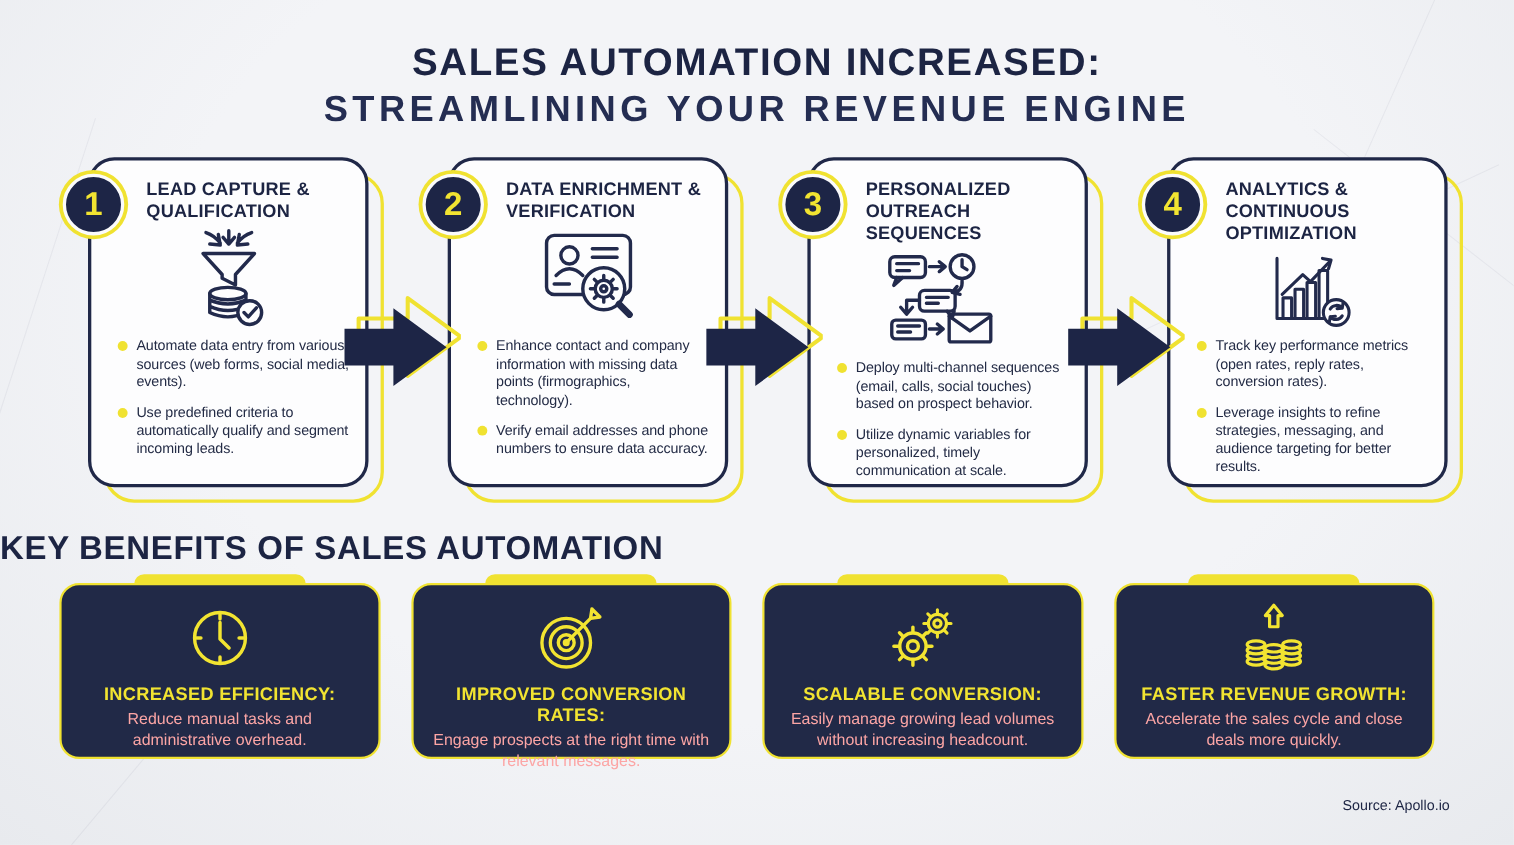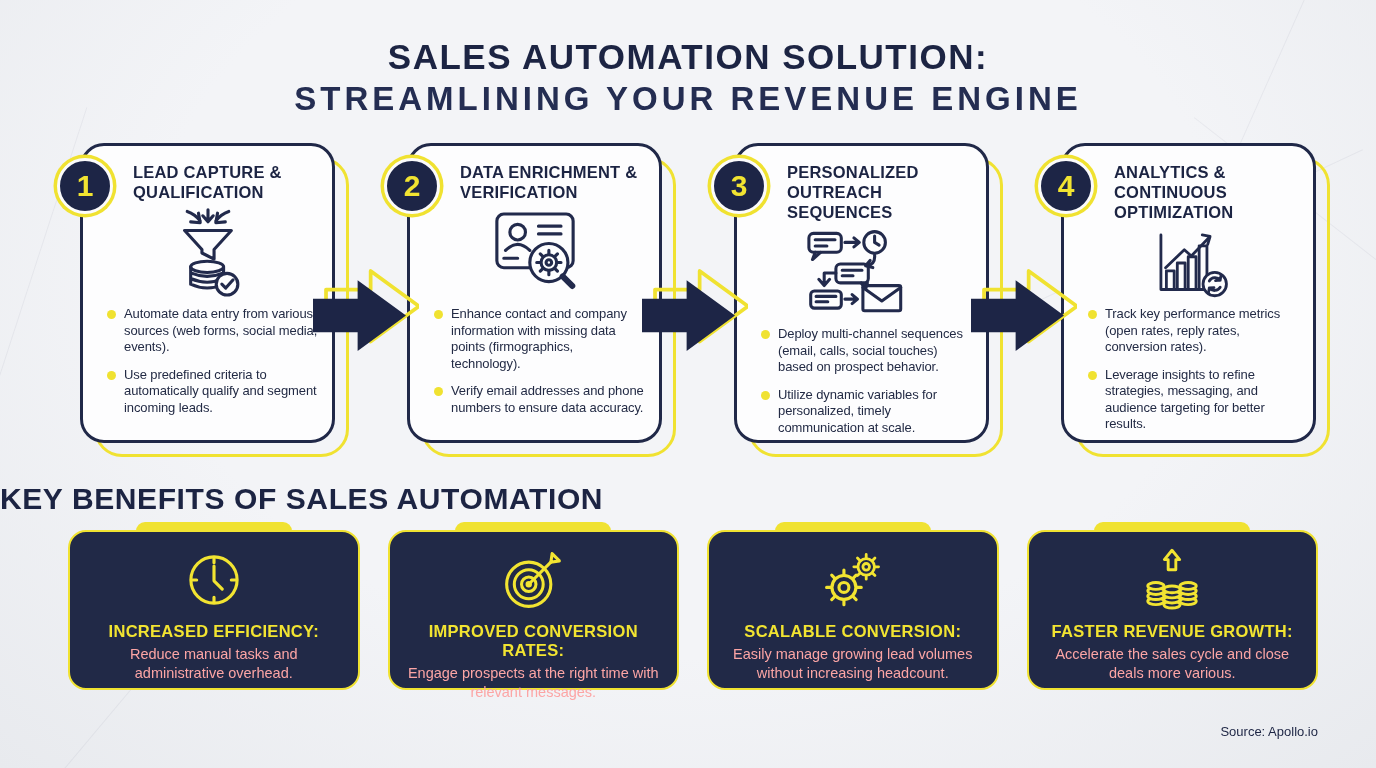--- a/index.html
+++ b/index.html
@@ -56,21 +56,21 @@
 
   
   .flow-arrow{position:absolute;width:106px;height:92px;top:121px;z-index:5;}
   .fa1{left:233px;} .fa2{left:562px;} .fa3{left:891px;}
 
   
   .benefits-heading{
     position:absolute;top:482px;left:0;width:100%;
     font-size:30px;font-weight:800;letter-spacing:0.6px;color:#1c2443;
   }
-  .benefits{position:absolute;left:68px;top:530px;width:1250px;height:160px;display:flex;gap:28px;}
+  .benefits{position:absolute;left:54px;top:530px;width:1250px;height:160px;display:flex;gap:28px;}
   .benefit-card{position:relative;flex:1;}
   .benefit-tab{
     position:absolute;top:-8px;left:50%;transform:translateX(-50%);
     width:156px;height:22px;background:#f0e231;border-radius:9px;
   }
   .benefit-body{
     position:relative;height:100%;box-sizing:border-box;
     background:#212947;border:2.5px solid #f0e231;border-radius:18px;
     display:flex;flex-direction:column;align-items:center;padding:12px 16px 8px;
   }
@@ -85,21 +85,21 @@
 <body>
 <div class="canvas">
 
 <div class="bg-line bl1"></div>
 <div class="bg-line bl2"></div>
 <div class="bg-line bl3"></div>
 <div class="bg-line bl4"></div>
 <div class="bg-line bl5"></div>
 
 <div class="header">
-  <div class="title-1">SALES AUTOMATION SOLUTION:</div>
+  <div class="title-1">SALES AUTOMATION INCREASED:</div>
   <div class="title-2">STREAMLINING YOUR REVENUE ENGINE</div>
 </div>
 
 <div class="steps">
 
   <div class="step-card">
     <div class="step-offset"></div>
     <div class="step-body">
       <div class="badge">1</div>
       <div class="step-title">LEAD CAPTURE &amp; QUALIFICATION</div>
@@ -318,20 +318,20 @@
                 <ellipse cx="59" cy="53" rx="9.5" ry="4"></ellipse>
                 <ellipse cx="59" cy="47" rx="9.5" ry="4"></ellipse>
             <ellipse cx="40" cy="69" rx="9.5" ry="4"></ellipse>
                 <ellipse cx="40" cy="63" rx="9.5" ry="4"></ellipse>
                 <ellipse cx="40" cy="57" rx="9.5" ry="4"></ellipse>
                 <ellipse cx="40" cy="51" rx="9.5" ry="4"></ellipse>
           </g>
         </svg>
       </div>
       <div class="benefit-title">FASTER REVENUE GROWTH:</div>
-      <div class="benefit-desc">Accelerate the sales cycle and close deals more various.</div>
+      <div class="benefit-desc">Accelerate the sales cycle and close deals more quickly.</div>
     </div>
   </div>
 </div>
 
 <div class="source">Source: Apollo.io</div>
 
 </div>
 
 </body></html>

